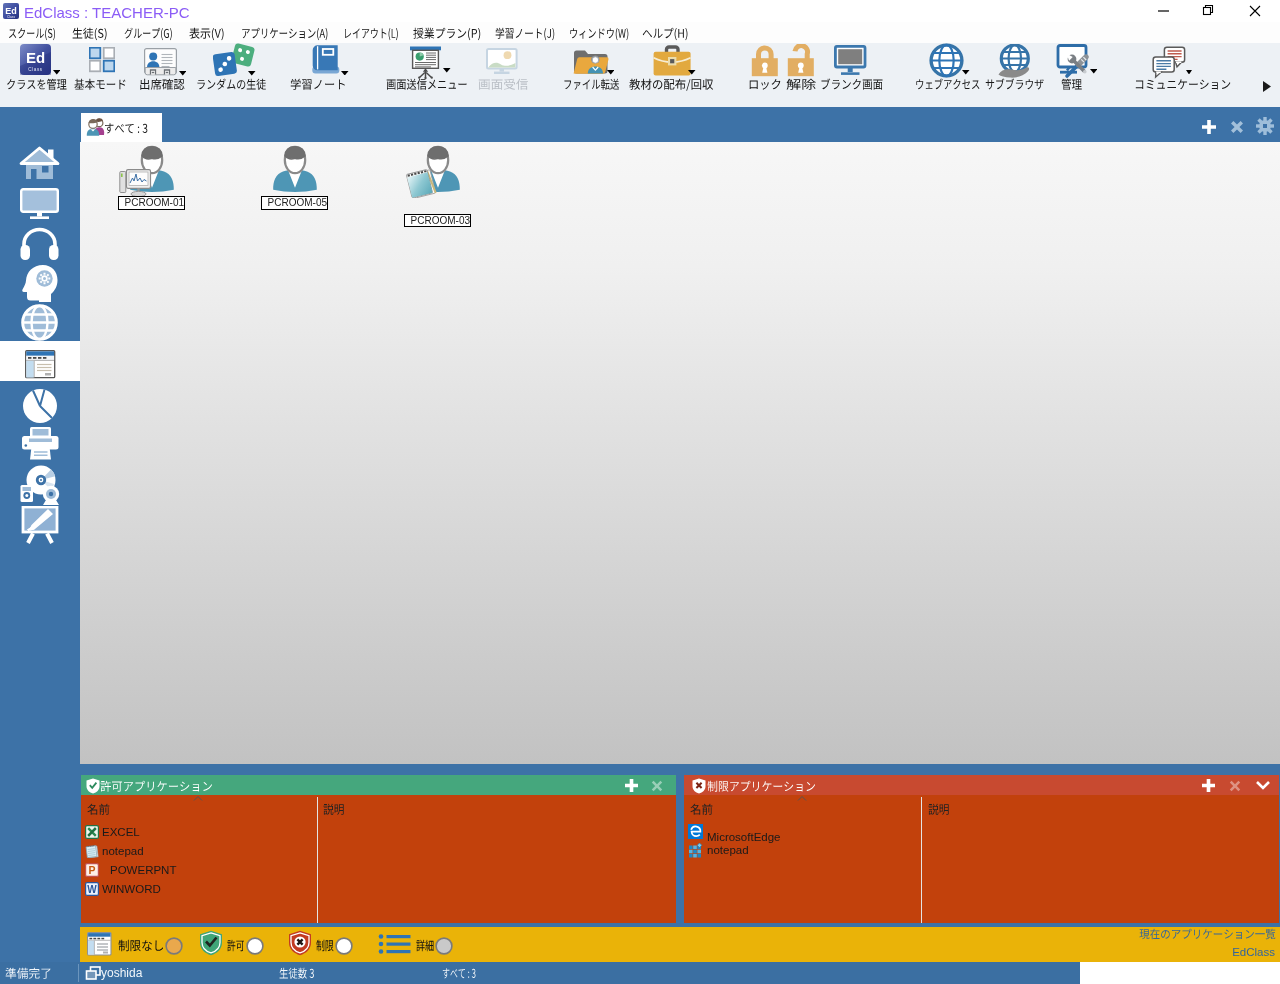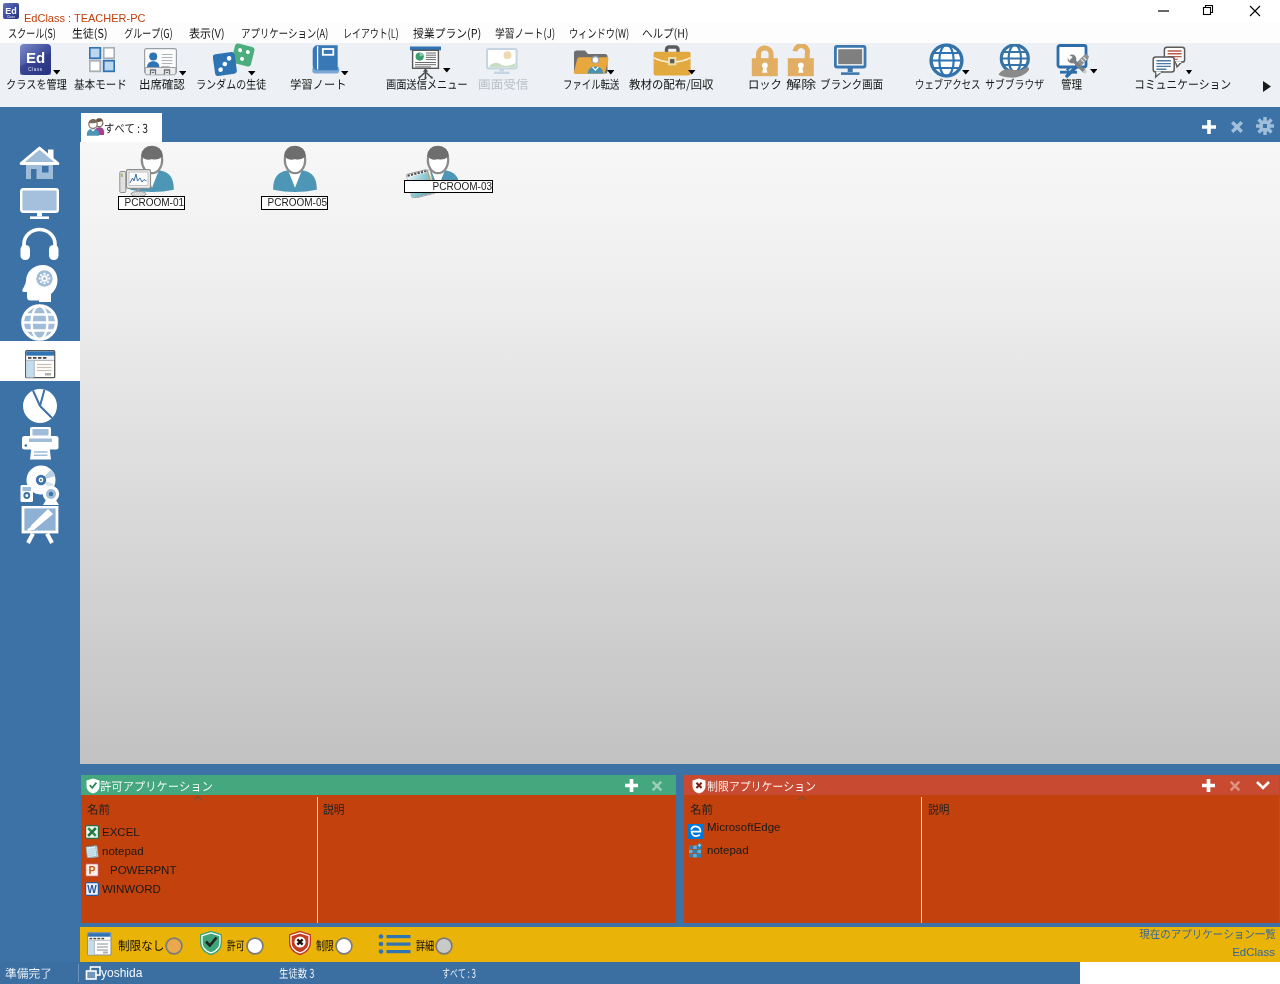--- a/index.html
+++ b/index.html
@@ -29,21 +29,21 @@
         <linearGradient id="edg0" x1="0" y1="0" x2="1" y2="1">
 <stop offset="0" stop-color="#6374b8"></stop>
           <stop offset="0.55" stop-color="#3b4a9e"></stop>
           <stop offset="1" stop-color="#27337f"></stop>
         </linearGradient>
       </defs>
 <rect width="16" height="16" rx="2" fill="url(#edg0)"></rect>
 <text x="8" y="10.5" text-anchor="middle" font-family="Liberation Sans" font-weight="bold" font-size="9" fill="#fff">Ed</text>
 <text x="8" y="14.5" text-anchor="middle" font-family="Liberation Sans" font-size="3.2" fill="#e8e8f4">Class</text>
     </svg>
-<div class="abs" style="left:24px;top:12px;font-size:11px;color:#c2410c">EdClass : TEACHER-PC</div>
+<div class="abs" style="left:24px;top:4px;font-size:15px;color:#8b5cf6">EdClass : TEACHER-PC</div>
 <svg class="abs" style="left:1150px;top:0" width="130" height="22" viewBox="0 0 130 22">
 <path d="M8 11h11" stroke="#000" stroke-width="1.2"></path>
 <rect x="53.5" y="7.5" width="7" height="7" fill="none" stroke="#000" stroke-width="1.1"></rect>
 <path d="M55.5 7.5v-2h7v7h-2" fill="none" stroke="#000" stroke-width="1.1"></path>
 <path d="M100 6l10 10M110 6l-10 10" stroke="#000" stroke-width="1.1"></path>
     </svg>
 </div>
 <div id="menubar" class="abs">
 <svg style="position:absolute;left:8.4px;top:4.7px;" width="48.9" height="13.9" viewBox="0 -10.80 48.9 13.92">
       <path fill="#1a1a1a" d="M7.3 -8.0Q7.2 -8.0 7.2 -7.8Q7.1 -7.6 7.0 -7.5Q6.9 -6.9 6.6 -6.2Q6.3 -5.5 6.0 -4.8Q5.6 -4.1 5.2 -3.5Q4.7 -2.8 4.1 -2.1Q3.5 -1.4 2.9 -0.8Q2.2 -0.2 1.5 0.3L0.9 -0.5Q1.6 -0.9 2.3 -1.5Q3.0 -2.1 3.6 -2.7Q4.2 -3.4 4.7 -4.1Q5.0 -4.6 5.3 -5.2Q5.6 -5.7 5.8 -6.3Q6.1 -6.9 6.2 -7.4Q6.1 -7.4 5.8 -7.4Q5.5 -7.4 5.2 -7.4Q4.8 -7.4 4.4 -7.4Q4.0 -7.4 3.6 -7.4Q3.2 -7.4 3.0 -7.4Q2.7 -7.4 2.6 -7.4Q2.5 -7.4 2.3 -7.4Q2.1 -7.4 1.9 -7.4Q1.8 -7.4 1.7 -7.4L1.7 -8.5Q1.8 -8.5 1.9 -8.4Q2.1 -8.4 2.3 -8.4Q2.5 -8.4 2.6 -8.4Q2.7 -8.4 3.0 -8.4Q3.2 -8.4 3.6 -8.4Q4.0 -8.4 4.4 -8.4Q4.8 -8.4 5.1 -8.4Q5.5 -8.4 5.8 -8.4Q6.0 -8.4 6.1 -8.4Q6.4 -8.4 6.5 -8.4Q6.7 -8.4 6.8 -8.5ZM5.4 -4.2Q5.7 -3.8 6.1 -3.3Q6.5 -2.8 6.9 -2.2Q7.3 -1.7 7.6 -1.3Q7.9 -0.8 8.2 -0.4L7.5 0.3Q7.2 -0.3 6.8 -0.9Q6.3 -1.6 5.8 -2.2Q5.3 -2.9 4.8 -3.5ZM17.0 -7.5Q16.9 -7.4 16.9 -7.2Q16.8 -7.0 16.8 -6.9Q16.7 -6.3 16.5 -5.5Q16.2 -4.8 15.9 -4.1Q15.6 -3.4 15.2 -2.7Q14.6 -1.7 13.7 -0.9Q12.8 -0.1 11.6 0.5L10.9 -0.3Q11.7 -0.6 12.4 -1.0Q13.1 -1.5 13.6 -2.1Q14.1 -2.6 14.5 -3.3Q14.9 -3.8 15.2 -4.5Q15.5 -5.1 15.7 -5.8Q15.9 -6.5 16.0 -7.0L12.6 -7.0L12.9 -7.9Q13.0 -7.9 13.3 -7.9Q13.6 -7.9 14.0 -7.9Q14.4 -7.9 14.8 -7.9Q15.2 -7.9 15.4 -7.9Q15.7 -7.9 15.8 -7.9Q16.0 -7.9 16.1 -7.9Q16.3 -7.9 16.4 -8.0ZM14.0 -9.3Q13.8 -9.1 13.7 -8.8Q13.6 -8.5 13.6 -8.4Q13.3 -7.7 12.9 -7.0Q12.5 -6.2 11.9 -5.4Q11.3 -4.7 10.6 -4.1L10.0 -4.7Q10.6 -5.1 11.0 -5.7Q11.5 -6.2 11.9 -6.8Q12.2 -7.3 12.4 -7.8Q12.7 -8.3 12.8 -8.7Q12.9 -8.9 13.0 -9.2Q13.1 -9.5 13.1 -9.7ZM19.1 -5.2Q19.2 -5.2 19.4 -5.2Q19.6 -5.1 19.9 -5.1Q20.1 -5.1 20.4 -5.1Q20.5 -5.1 20.8 -5.1Q21.1 -5.1 21.5 -5.1Q21.9 -5.1 22.4 -5.1Q22.9 -5.1 23.3 -5.1Q23.8 -5.1 24.2 -5.1Q24.6 -5.1 24.9 -5.1Q25.2 -5.1 25.3 -5.1Q25.7 -5.1 25.9 -5.2Q26.2 -5.2 26.3 -5.2L26.3 -4.0Q26.2 -4.0 25.9 -4.1Q25.6 -4.1 25.3 -4.1Q25.2 -4.1 24.9 -4.1Q24.6 -4.1 24.2 -4.1Q23.8 -4.1 23.3 -4.1Q22.9 -4.1 22.4 -4.1Q21.9 -4.1 21.5 -4.1Q21.1 -4.1 20.8 -4.1Q20.5 -4.1 20.4 -4.1Q20.0 -4.1 19.7 -4.1Q19.3 -4.0 19.1 -4.0ZM32.0 -0.3Q32.0 -0.4 32.1 -0.6Q32.1 -0.7 32.1 -0.9Q32.1 -1.0 32.1 -1.5Q32.1 -1.9 32.1 -2.5Q32.1 -3.0 32.1 -3.7Q32.1 -4.4 32.1 -5.1Q32.1 -5.8 32.1 -6.5Q32.1 -7.1 32.1 -7.5Q32.1 -8.0 32.1 -8.1Q32.1 -8.5 32.1 -8.7Q32.0 -8.9 32.0 -9.0L32.9 -9.0Q32.9 -8.9 32.8 -8.7Q32.8 -8.4 32.8 -8.1Q32.8 -7.9 32.8 -7.5Q32.8 -7.1 32.8 -6.5Q32.8 -5.9 32.8 -5.2Q32.8 -4.5 32.8 -3.8Q32.8 -3.2 32.8 -2.6Q32.8 -2.0 32.8 -1.6Q32.8 -1.3 32.8 -1.2Q33.3 -1.5 33.7 -1.9Q34.2 -2.3 34.7 -2.9Q35.1 -3.5 35.5 -4.1L35.9 -3.3Q35.5 -2.6 35.0 -2.0Q34.5 -1.4 33.9 -0.9Q33.3 -0.3 32.8 0.0Q32.7 0.1 32.6 0.2Q32.5 0.2 32.5 0.3ZM27.9 -0.3Q28.4 -0.9 28.8 -1.6Q29.2 -2.4 29.4 -3.3Q29.5 -3.7 29.6 -4.3Q29.6 -4.9 29.7 -5.6Q29.7 -6.3 29.7 -6.9Q29.7 -7.6 29.7 -8.1Q29.7 -8.4 29.7 -8.6Q29.7 -8.8 29.6 -9.0L30.5 -9.0Q30.5 -8.9 30.5 -8.8Q30.5 -8.6 30.4 -8.4Q30.4 -8.3 30.4 -8.1Q30.4 -7.6 30.4 -6.9Q30.4 -6.2 30.4 -5.5Q30.4 -4.8 30.3 -4.1Q30.3 -3.4 30.2 -3.0Q30.0 -2.0 29.5 -1.2Q29.1 -0.3 28.5 0.3ZM38.5 2.4Q37.9 1.0 37.5 -0.5Q37.2 -2.0 37.2 -3.7Q37.2 -5.5 37.5 -7.0Q37.9 -8.5 38.5 -9.8L39.0 -9.5Q38.4 -8.2 38.2 -6.7Q37.9 -5.3 37.9 -3.7Q37.9 -2.2 38.2 -0.7Q38.4 0.8 39.0 2.1ZM42.2 0.2Q41.5 0.2 40.9 -0.2Q40.3 -0.5 39.9 -1.1L40.3 -1.9Q40.7 -1.4 41.2 -1.1Q41.7 -0.8 42.2 -0.8Q42.8 -0.8 43.2 -1.2Q43.6 -1.6 43.6 -2.2Q43.6 -2.7 43.4 -3.0Q43.3 -3.3 43.0 -3.5Q42.8 -3.6 42.5 -3.8L41.5 -4.4Q41.2 -4.5 40.9 -4.8Q40.6 -5.1 40.4 -5.5Q40.2 -6.0 40.2 -6.6Q40.2 -7.3 40.4 -7.8Q40.7 -8.4 41.2 -8.7Q41.6 -9.0 42.3 -9.0Q42.9 -9.0 43.4 -8.7Q43.9 -8.4 44.2 -7.9L43.8 -7.2Q43.5 -7.5 43.1 -7.8Q42.7 -8.0 42.3 -8.0Q41.7 -8.0 41.4 -7.6Q41.0 -7.3 41.0 -6.7Q41.0 -6.3 41.2 -6.0Q41.3 -5.7 41.6 -5.6Q41.9 -5.4 42.1 -5.2L43.1 -4.7Q43.4 -4.5 43.8 -4.2Q44.1 -3.9 44.3 -3.4Q44.4 -3.0 44.4 -2.3Q44.4 -1.6 44.2 -1.1Q43.9 -0.5 43.4 -0.2Q42.9 0.2 42.2 0.2ZM45.7 2.4L45.2 2.1Q45.8 0.8 46.1 -0.7Q46.4 -2.2 46.4 -3.7Q46.4 -5.3 46.1 -6.7Q45.8 -8.2 45.2 -9.5L45.7 -9.8Q46.4 -8.5 46.7 -7.0Q47.1 -5.5 47.1 -3.7Q47.1 -2.0 46.7 -0.5Q46.4 1.0 45.7 2.4Z"></path>
@@ -487,21 +487,21 @@
 <g fill="#4a4a4a">
           <rect x="6" y="6.5" width="2.2" height="2"></rect>
           <rect x="9.4" y="6.5" width="2.2" height="2"></rect>
           <rect x="12.8" y="6.5" width="2.2" height="2"></rect>
           <rect x="16.2" y="6.5" width="2.2" height="2"></rect>
           <rect x="19.6" y="6.5" width="2.2" height="2"></rect>
           <rect x="23" y="6.5" width="2.2" height="2"></rect>
         </g>
 </g>
     </svg>
-    <div class="lbl" style="left:324.0px;top:38px;width:89px;height:13.4px">PCROOM-03</div>
+    <div class="lbl" style="left:324.0px;top:72px;width:67px;height:13.4px">PCROOM-03</div>
 </div>
 <div id="panelzone" class="abs">
 <div class="panel" style="left:1px;width:595px">
 <div class="phead" style="background:#45a77d"></div>
 <svg style="position:absolute;left:19.0px;top:5.4px;" width="114.0" height="13.9" viewBox="0 -10.80 114.0 13.92">
         <path fill="#ffffff" d="M6.1 -8.3L10.6 -8.3L10.6 -7.5L6.1 -7.5ZM4.8 -4.7L10.9 -4.7L10.9 -3.8L4.8 -3.8ZM7.5 -7.9L8.3 -7.9L8.3 0.9L7.5 0.9ZM6.2 -10.1L7.1 -9.9Q6.9 -9.1 6.6 -8.2Q6.3 -7.4 6.0 -6.7Q5.6 -6.0 5.3 -5.5Q5.2 -5.5 5.0 -5.6Q4.9 -5.7 4.8 -5.8Q4.6 -5.9 4.5 -6.0Q4.9 -6.5 5.2 -7.1Q5.6 -7.8 5.8 -8.6Q6.1 -9.3 6.2 -10.1ZM1.0 -6.4L4.5 -6.4L4.5 -5.7L1.0 -5.7ZM1.0 -9.7L4.5 -9.7L4.5 -8.9L1.0 -8.9ZM1.0 -4.8L4.5 -4.8L4.5 -4.1L1.0 -4.1ZM0.4 -8.1L4.9 -8.1L4.9 -7.3L0.4 -7.3ZM1.4 -3.2L4.5 -3.2L4.5 0.3L1.4 0.3L1.4 -0.5L3.7 -0.5L3.7 -2.5L1.4 -2.5ZM0.9 -3.2L1.7 -3.2L1.7 0.8L0.9 0.8ZM19.7 -9.0L20.6 -9.0L20.6 -0.3Q20.6 0.1 20.5 0.4Q20.4 0.7 20.0 0.8Q19.7 0.9 19.1 0.9Q18.5 0.9 17.7 0.9Q17.6 0.8 17.6 0.6Q17.5 0.5 17.4 0.3Q17.4 0.1 17.3 -0.0Q17.8 -0.0 18.2 -0.0Q18.6 0.0 19.0 -0.0Q19.3 0.0 19.4 0.0Q19.6 -0.0 19.7 -0.1Q19.7 -0.2 19.7 -0.3ZM13.1 -6.6L13.9 -6.6L13.9 -1.1L13.1 -1.1ZM13.4 -6.6L17.7 -6.6L17.7 -2.1L13.4 -2.1L13.4 -2.9L16.9 -2.9L16.9 -5.7L13.4 -5.7ZM11.9 -9.2L22.0 -9.2L22.0 -8.3L11.9 -8.3ZM33.1 -8.1Q33.1 -8.0 33.0 -7.9Q32.9 -7.8 32.8 -7.7Q32.6 -7.3 32.2 -6.7Q31.8 -6.1 31.2 -5.5Q30.6 -4.8 30.0 -4.4L29.3 -5.0Q29.7 -5.2 30.0 -5.6Q30.4 -5.9 30.7 -6.3Q31.1 -6.7 31.3 -7.0Q31.6 -7.4 31.7 -7.7Q31.5 -7.7 31.1 -7.7Q30.7 -7.7 30.2 -7.7Q29.7 -7.7 29.0 -7.7Q28.4 -7.7 27.8 -7.7Q27.2 -7.7 26.7 -7.7Q26.1 -7.7 25.8 -7.7Q25.4 -7.7 25.3 -7.7Q25.0 -7.7 24.7 -7.7Q24.3 -7.7 24.0 -7.6L24.0 -8.7Q24.3 -8.7 24.6 -8.6Q25.0 -8.6 25.3 -8.6Q25.4 -8.6 25.8 -8.6Q26.1 -8.6 26.7 -8.6Q27.2 -8.6 27.9 -8.6Q28.5 -8.6 29.1 -8.6Q29.7 -8.6 30.3 -8.6Q30.8 -8.6 31.2 -8.6Q31.6 -8.6 31.8 -8.6Q31.9 -8.6 32.0 -8.6Q32.2 -8.6 32.3 -8.6Q32.5 -8.7 32.6 -8.7ZM28.6 -6.5Q28.6 -5.6 28.6 -4.7Q28.5 -3.9 28.3 -3.1Q28.2 -2.4 27.8 -1.7Q27.5 -1.1 26.9 -0.6Q26.3 -0.0 25.5 0.4L24.6 -0.3Q24.9 -0.4 25.1 -0.5Q25.4 -0.6 25.6 -0.8Q26.3 -1.2 26.7 -1.8Q27.1 -2.3 27.3 -2.9Q27.5 -3.5 27.6 -4.2Q27.6 -4.9 27.6 -5.7Q27.6 -5.9 27.6 -6.1Q27.6 -6.3 27.6 -6.5ZM43.0 -8.6Q43.0 -8.3 43.2 -8.1Q43.4 -7.8 43.7 -7.8Q44.1 -7.8 44.3 -8.1Q44.5 -8.3 44.5 -8.6Q44.5 -9.0 44.3 -9.2Q44.1 -9.4 43.7 -9.4Q43.4 -9.4 43.2 -9.2Q43.0 -9.0 43.0 -8.6ZM42.5 -8.6Q42.5 -9.0 42.7 -9.3Q42.8 -9.6 43.1 -9.8Q43.4 -10.0 43.7 -10.0Q44.1 -10.0 44.4 -9.8Q44.7 -9.6 44.8 -9.3Q45.0 -9.0 45.0 -8.6Q45.0 -8.2 44.8 -7.9Q44.7 -7.6 44.4 -7.5Q44.1 -7.3 43.7 -7.3Q43.4 -7.3 43.1 -7.5Q42.8 -7.6 42.7 -7.9Q42.5 -8.2 42.5 -8.6ZM43.5 -7.8Q43.4 -7.7 43.4 -7.5Q43.3 -7.4 43.3 -7.2Q43.2 -6.7 43.1 -6.2Q42.9 -5.6 42.7 -5.0Q42.5 -4.4 42.2 -3.8Q41.9 -3.3 41.6 -2.8Q41.1 -2.1 40.5 -1.5Q39.8 -0.9 39.0 -0.4Q38.2 0.1 37.2 0.4L36.4 -0.5Q37.5 -0.8 38.3 -1.2Q39.1 -1.6 39.7 -2.2Q40.3 -2.7 40.8 -3.4Q41.2 -3.9 41.5 -4.6Q41.8 -5.3 42.0 -6.0Q42.2 -6.7 42.3 -7.3Q42.1 -7.3 41.7 -7.3Q41.2 -7.3 40.6 -7.3Q40.0 -7.3 39.4 -7.3Q38.7 -7.3 38.1 -7.3Q37.5 -7.3 37.1 -7.3Q36.7 -7.3 36.5 -7.3Q36.2 -7.3 35.9 -7.3Q35.6 -7.2 35.4 -7.2L35.4 -8.3Q35.5 -8.3 35.7 -8.3Q35.9 -8.2 36.1 -8.2Q36.3 -8.2 36.5 -8.2Q36.6 -8.2 37.0 -8.2Q37.3 -8.2 37.8 -8.2Q38.3 -8.2 38.8 -8.2Q39.4 -8.2 39.9 -8.2Q40.5 -8.2 40.9 -8.2Q41.4 -8.2 41.7 -8.2Q42.1 -8.2 42.2 -8.2Q42.3 -8.2 42.5 -8.2Q42.6 -8.2 42.8 -8.3ZM54.0 -9.1Q54.0 -8.9 53.9 -8.6Q53.9 -8.4 53.9 -8.1Q53.9 -7.8 53.9 -7.5Q53.9 -7.1 53.9 -6.7Q53.9 -6.3 53.9 -6.1Q53.9 -5.0 53.9 -4.3Q53.8 -3.5 53.6 -3.0Q53.5 -2.5 53.3 -2.1Q53.1 -1.6 52.7 -1.3Q52.4 -0.8 51.9 -0.5Q51.4 -0.1 51.0 0.1Q50.5 0.3 50.1 0.5L49.3 -0.3Q50.1 -0.5 50.8 -0.9Q51.5 -1.3 52.0 -1.9Q52.3 -2.3 52.5 -2.7Q52.7 -3.1 52.8 -3.6Q52.9 -4.0 52.9 -4.7Q53.0 -5.3 53.0 -6.2Q53.0 -6.4 53.0 -6.8Q53.0 -7.1 53.0 -7.5Q53.0 -7.9 53.0 -8.1Q53.0 -8.4 52.9 -8.6Q52.9 -8.9 52.9 -9.1ZM48.7 -9.0Q48.7 -8.8 48.7 -8.6Q48.7 -8.4 48.7 -8.1Q48.7 -8.1 48.7 -7.8Q48.7 -7.5 48.7 -7.1Q48.7 -6.7 48.7 -6.2Q48.7 -5.7 48.7 -5.3Q48.7 -4.9 48.7 -4.6Q48.7 -4.3 48.7 -4.1Q48.7 -3.9 48.7 -3.7Q48.7 -3.4 48.7 -3.2L47.7 -3.2Q47.7 -3.4 47.7 -3.6Q47.7 -3.9 47.7 -4.2Q47.7 -4.3 47.7 -4.6Q47.7 -4.9 47.7 -5.3Q47.7 -5.7 47.7 -6.2Q47.7 -6.7 47.7 -7.1Q47.7 -7.5 47.7 -7.8Q47.7 -8.1 47.7 -8.1Q47.7 -8.3 47.7 -8.6Q47.7 -8.8 47.7 -9.0ZM61.2 -9.3Q61.1 -9.1 61.0 -8.8Q60.9 -8.6 60.9 -8.4Q60.8 -8.2 60.7 -7.8Q60.6 -7.5 60.4 -7.2Q60.3 -6.8 60.1 -6.5Q59.9 -6.0 59.6 -5.5Q59.2 -5.0 58.9 -4.5Q58.5 -4.0 58.1 -3.7L57.2 -4.3Q57.6 -4.5 57.9 -4.8Q58.1 -5.2 58.4 -5.5Q58.7 -5.9 58.9 -6.3Q59.1 -6.6 59.3 -6.9Q59.5 -7.3 59.7 -7.8Q59.8 -8.2 59.9 -8.5Q60.0 -8.8 60.0 -9.0Q60.1 -9.3 60.1 -9.5ZM59.7 -7.2Q59.9 -7.2 60.3 -7.2Q60.6 -7.2 61.1 -7.2Q61.7 -7.2 62.2 -7.2Q62.8 -7.2 63.4 -7.2Q64.0 -7.2 64.5 -7.2Q65.0 -7.2 65.3 -7.2Q65.7 -7.2 65.8 -7.2Q66.0 -7.2 66.3 -7.2Q66.6 -7.2 66.8 -7.3L66.8 -6.3Q66.6 -6.3 66.3 -6.3Q66.0 -6.3 65.8 -6.3Q65.6 -6.3 65.2 -6.3Q64.7 -6.3 64.1 -6.3Q63.5 -6.3 62.8 -6.3Q62.1 -6.3 61.5 -6.3Q60.8 -6.3 60.3 -6.3Q59.8 -6.3 59.6 -6.3ZM63.9 -6.7Q63.8 -5.3 63.6 -4.2Q63.3 -3.1 62.9 -2.2Q62.5 -1.4 61.8 -0.7Q61.2 -0.0 60.5 0.5L59.5 -0.2Q59.8 -0.3 60.0 -0.5Q60.2 -0.6 60.4 -0.8Q60.9 -1.1 61.3 -1.6Q61.7 -2.1 62.1 -2.9Q62.5 -3.6 62.7 -4.5Q62.9 -5.5 62.9 -6.7ZM69.0 -5.2Q69.1 -5.2 69.4 -5.2Q69.6 -5.1 69.9 -5.1Q70.2 -5.1 70.5 -5.1Q70.7 -5.1 71.1 -5.1Q71.5 -5.1 72.0 -5.1Q72.5 -5.1 73.0 -5.1Q73.6 -5.1 74.2 -5.1Q74.8 -5.1 75.3 -5.1Q75.8 -5.1 76.2 -5.1Q76.5 -5.1 76.7 -5.1Q77.1 -5.1 77.5 -5.2Q77.8 -5.2 77.9 -5.2L77.9 -4.0Q77.8 -4.0 77.4 -4.1Q77.1 -4.1 76.7 -4.1Q76.5 -4.1 76.2 -4.1Q75.8 -4.1 75.3 -4.1Q74.8 -4.1 74.2 -4.1Q73.6 -4.1 73.0 -4.1Q72.5 -4.1 72.0 -4.1Q71.5 -4.1 71.1 -4.1Q70.7 -4.1 70.5 -4.1Q70.1 -4.1 69.6 -4.1Q69.2 -4.0 69.0 -4.0ZM82.5 -9.2Q82.7 -9.1 83.1 -8.8Q83.4 -8.6 83.8 -8.4Q84.2 -8.1 84.5 -7.9Q84.8 -7.7 85.0 -7.5L84.4 -6.7Q84.2 -6.9 83.9 -7.1Q83.6 -7.3 83.3 -7.6Q82.9 -7.8 82.6 -8.0Q82.2 -8.3 82.0 -8.4ZM80.8 -0.6Q81.4 -0.8 82.1 -1.0Q82.7 -1.2 83.4 -1.4Q84.0 -1.7 84.6 -2.0Q85.5 -2.6 86.3 -3.3Q87.1 -4.0 87.8 -4.8Q88.4 -5.6 88.9 -6.4L89.4 -5.4Q88.7 -4.2 87.6 -3.1Q86.4 -2.0 85.1 -1.2Q84.5 -0.8 83.8 -0.5Q83.2 -0.2 82.5 -0.0Q81.9 0.2 81.3 0.3ZM80.8 -6.5Q81.0 -6.4 81.4 -6.2Q81.7 -5.9 82.1 -5.7Q82.5 -5.5 82.8 -5.3Q83.1 -5.0 83.3 -4.9L82.8 -4.1Q82.5 -4.2 82.2 -4.4Q81.9 -4.7 81.6 -4.9Q81.2 -5.1 80.9 -5.4Q80.5 -5.6 80.3 -5.7ZM92.9 -6.6Q93.0 -6.6 93.2 -6.6Q93.5 -6.6 93.7 -6.5Q93.9 -6.5 94.1 -6.5Q94.3 -6.5 94.7 -6.5Q95.1 -6.5 95.6 -6.5Q96.2 -6.5 96.7 -6.5Q97.2 -6.5 97.7 -6.5Q98.2 -6.5 98.4 -6.5Q98.6 -6.5 98.8 -6.5Q99.0 -6.6 99.1 -6.6Q99.1 -6.5 99.1 -6.3Q99.1 -6.1 99.1 -6.0Q99.1 -5.8 99.1 -5.4Q99.1 -5.0 99.1 -4.4Q99.1 -3.9 99.1 -3.2Q99.1 -2.5 99.1 -1.9Q99.1 -1.2 99.1 -0.7Q99.1 -0.2 99.1 0.0Q99.1 0.2 99.1 0.4Q99.1 0.5 99.1 0.7L98.3 0.7Q98.3 0.6 98.3 0.4Q98.3 0.2 98.3 0.0Q98.3 -0.3 98.3 -0.8Q98.3 -1.3 98.3 -2.0Q98.3 -2.6 98.3 -3.2Q98.3 -3.8 98.3 -4.3Q98.3 -4.9 98.3 -5.2Q98.3 -5.6 98.3 -5.7Q98.2 -5.7 97.9 -5.7Q97.6 -5.7 97.1 -5.7Q96.7 -5.7 96.3 -5.7Q95.8 -5.7 95.3 -5.7Q94.9 -5.7 94.6 -5.7Q94.2 -5.7 94.1 -5.7Q93.9 -5.7 93.7 -5.7Q93.5 -5.7 93.2 -5.7Q93.0 -5.7 92.9 -5.7ZM93.2 -3.7Q93.3 -3.7 93.6 -3.7Q93.9 -3.7 94.2 -3.7Q94.3 -3.7 94.7 -3.7Q95.0 -3.7 95.5 -3.7Q96.0 -3.7 96.5 -3.7Q97.1 -3.7 97.5 -3.7Q98.0 -3.7 98.3 -3.7Q98.6 -3.7 98.7 -3.7L98.7 -2.8Q98.6 -2.8 98.3 -2.8Q98.0 -2.8 97.5 -2.8Q97.1 -2.8 96.5 -2.8Q96.0 -2.8 95.5 -2.8Q95.0 -2.8 94.7 -2.8Q94.3 -2.8 94.2 -2.8Q93.9 -2.8 93.6 -2.8Q93.3 -2.8 93.2 -2.8ZM92.8 -0.7Q92.9 -0.7 93.2 -0.7Q93.4 -0.7 93.7 -0.7Q93.9 -0.7 94.3 -0.7Q94.7 -0.7 95.2 -0.7Q95.7 -0.7 96.3 -0.7Q96.8 -0.7 97.3 -0.7Q97.8 -0.7 98.2 -0.7Q98.6 -0.7 98.7 -0.7L98.7 0.2Q98.6 0.2 98.2 0.2Q97.8 0.2 97.3 0.2Q96.8 0.2 96.2 0.2Q95.7 0.2 95.2 0.2Q94.6 0.2 94.3 0.2Q93.9 0.2 93.7 0.2Q93.5 0.2 93.2 0.2Q92.9 0.2 92.8 0.2ZM104.3 -8.8Q104.6 -8.6 105.0 -8.3Q105.4 -7.9 105.8 -7.6Q106.2 -7.2 106.5 -6.9Q106.9 -6.6 107.1 -6.3L106.4 -5.6Q106.2 -5.8 105.9 -6.1Q105.5 -6.5 105.1 -6.8Q104.7 -7.2 104.3 -7.5Q103.9 -7.8 103.6 -8.1ZM103.3 -0.8Q104.3 -0.9 105.1 -1.2Q105.9 -1.5 106.6 -1.8Q107.3 -2.2 107.8 -2.5Q108.7 -3.1 109.4 -3.8Q110.2 -4.6 110.7 -5.4Q111.3 -6.2 111.6 -6.9L112.1 -5.9Q111.7 -5.2 111.2 -4.4Q110.6 -3.6 109.9 -2.9Q109.2 -2.2 108.3 -1.6Q107.8 -1.3 107.1 -0.9Q106.4 -0.5 105.6 -0.2Q104.8 0.0 103.9 0.2Z"></path>
       </svg>
 <svg style="position:absolute;left:5.5px;top:28.2px;" width="24.0" height="13.9" viewBox="0 -10.80 24.0 13.92">
         <path fill="#222" d="M4.2 -0.3L9.7 -0.3L9.7 0.5L4.2 0.5ZM3.8 -8.9L8.0 -8.9L8.0 -8.1L3.8 -8.1ZM4.3 -10.1L5.3 -9.9Q4.9 -9.1 4.2 -8.4Q3.6 -7.6 2.8 -6.8Q2.0 -6.1 1.0 -5.5Q1.0 -5.6 0.9 -5.7Q0.8 -5.9 0.7 -6.0Q0.5 -6.1 0.4 -6.2Q1.4 -6.7 2.1 -7.4Q2.9 -8.1 3.4 -8.8Q4.0 -9.5 4.3 -10.1ZM7.7 -8.9L7.9 -8.9L8.1 -8.9L8.6 -8.6Q8.1 -7.2 7.3 -6.1Q6.5 -5.0 5.4 -4.1Q4.4 -3.2 3.2 -2.6Q2.1 -1.9 0.9 -1.5Q0.8 -1.6 0.7 -1.8Q0.7 -1.9 0.6 -2.1Q0.5 -2.2 0.4 -2.3Q1.5 -2.6 2.6 -3.2Q3.7 -3.8 4.7 -4.7Q5.7 -5.5 6.5 -6.5Q7.3 -7.5 7.7 -8.7ZM2.4 -6.7L3.0 -7.3Q3.5 -7.0 4.0 -6.6Q4.4 -6.2 4.9 -5.8Q5.3 -5.4 5.6 -5.0L4.9 -4.4Q4.6 -4.7 4.2 -5.1Q3.8 -5.6 3.3 -6.0Q2.8 -6.4 2.4 -6.7ZM9.3 -4.2L10.2 -4.2L10.2 1.0L9.3 1.0ZM4.6 -4.2L9.8 -4.2L9.8 -3.3L4.6 -3.3L4.6 1.0L3.7 1.0L3.7 -3.4L4.4 -4.2ZM12.1 -8.2L22.4 -8.2L22.4 -7.4L12.1 -7.4ZM13.3 -4.3L16.5 -4.3L16.5 -3.6L13.3 -3.6ZM13.3 -2.4L16.5 -2.4L16.5 -1.7L13.3 -1.7ZM18.4 -6.2L19.3 -6.2L19.3 -1.2L18.4 -1.2ZM16.2 -6.3L17.0 -6.3L17.0 -0.1Q17.0 0.3 17.0 0.5Q16.9 0.6 16.6 0.8Q16.4 0.9 16.0 0.9Q15.6 0.9 15.0 0.9Q15.0 0.7 14.9 0.5Q14.8 0.3 14.7 0.1Q15.2 0.1 15.5 0.1Q15.9 0.1 16.0 0.1Q16.1 0.1 16.2 0.1Q16.2 0.0 16.2 -0.1ZM20.8 -6.5L21.6 -6.5L21.6 -0.2Q21.6 0.2 21.5 0.4Q21.4 0.6 21.1 0.8Q20.9 0.9 20.4 0.9Q20.0 0.9 19.3 0.9Q19.3 0.7 19.2 0.5Q19.1 0.2 19.0 0.0Q19.5 0.1 20.0 0.1Q20.4 0.1 20.5 0.1Q20.7 0.1 20.7 0.0Q20.8 -0.0 20.8 -0.2ZM13.9 -9.8L14.7 -10.1Q15.0 -9.7 15.4 -9.2Q15.7 -8.8 15.8 -8.4L15.0 -8.1Q14.9 -8.4 14.5 -8.9Q14.2 -9.4 13.9 -9.8ZM19.8 -10.1L20.7 -9.8Q20.4 -9.3 20.0 -8.7Q19.7 -8.1 19.4 -7.7L18.6 -8.0Q18.8 -8.3 19.0 -8.7Q19.3 -9.0 19.5 -9.4Q19.7 -9.8 19.8 -10.1ZM12.8 -6.3L16.5 -6.3L16.5 -5.5L13.7 -5.5L13.7 0.9L12.8 0.9Z"></path>
       </svg>
@@ -581,21 +581,21 @@
       <svg style="position:absolute;left:572px;top:5.5px" width="14" height="9" viewBox="0 0 14 9">
         <path d="M1 1 L7 7 L13 1" fill="none" stroke="#fff" stroke-width="2.6"></path>
       </svg>
       <svg style="position:absolute;left:113px;top:20.5px" width="10" height="5" viewBox="0 0 10 5">
         <path d="M1 4.5 L5 0.5 L9 4.5" fill="none" stroke="#555" stroke-width="1"></path>
       </svg>
       <svg style="position:absolute;left:4px;top:48.5px" width="15" height="15" viewBox="0 0 15 15">
 <rect width="15" height="15" fill="#0078d7"></rect>
 <path d="M11.8 10.6 c-0.9 0.9-2.2 1.5-3.6 1.5 a4.6 4.6 0 0 1 -4.6-4.4 h8.8 a4.8 4.8 0 0 0 -9.3-2" fill="none" stroke="#fff" stroke-width="1.7"></path>
       </svg>
-      <div class="ltext" style="left:23px;top:46px">MicrosoftEdge</div>
+      <div class="ltext" style="left:23px;top:56px">MicrosoftEdge</div>
       <svg style="position:absolute;left:4px;top:67.5px" width="15" height="15" viewBox="0 0 15 15">
         <rect x="1.0" y="2.5" width="3.6" height="3.6" fill="#1e88c7"></rect>
         <rect x="5.2" y="2.5" width="3.6" height="3.6" fill="#55b4e4"></rect>
         <rect x="9.4" y="2.5" width="3.6" height="3.6" fill="#1e88c7"></rect>
         <rect x="1.0" y="6.7" width="3.6" height="3.6" fill="#55b4e4"></rect>
         <rect x="5.2" y="6.7" width="3.6" height="3.6" fill="#1e88c7"></rect>
         <rect x="9.4" y="6.7" width="3.6" height="3.6" fill="#55b4e4"></rect>
         <rect x="1.0" y="10.9" width="3.6" height="3.6" fill="#1e88c7"></rect>
         <rect x="5.2" y="10.9" width="3.6" height="3.6" fill="#55b4e4"></rect>
         <rect x="9.4" y="10.9" width="3.6" height="3.6" fill="#1e88c7"></rect>

